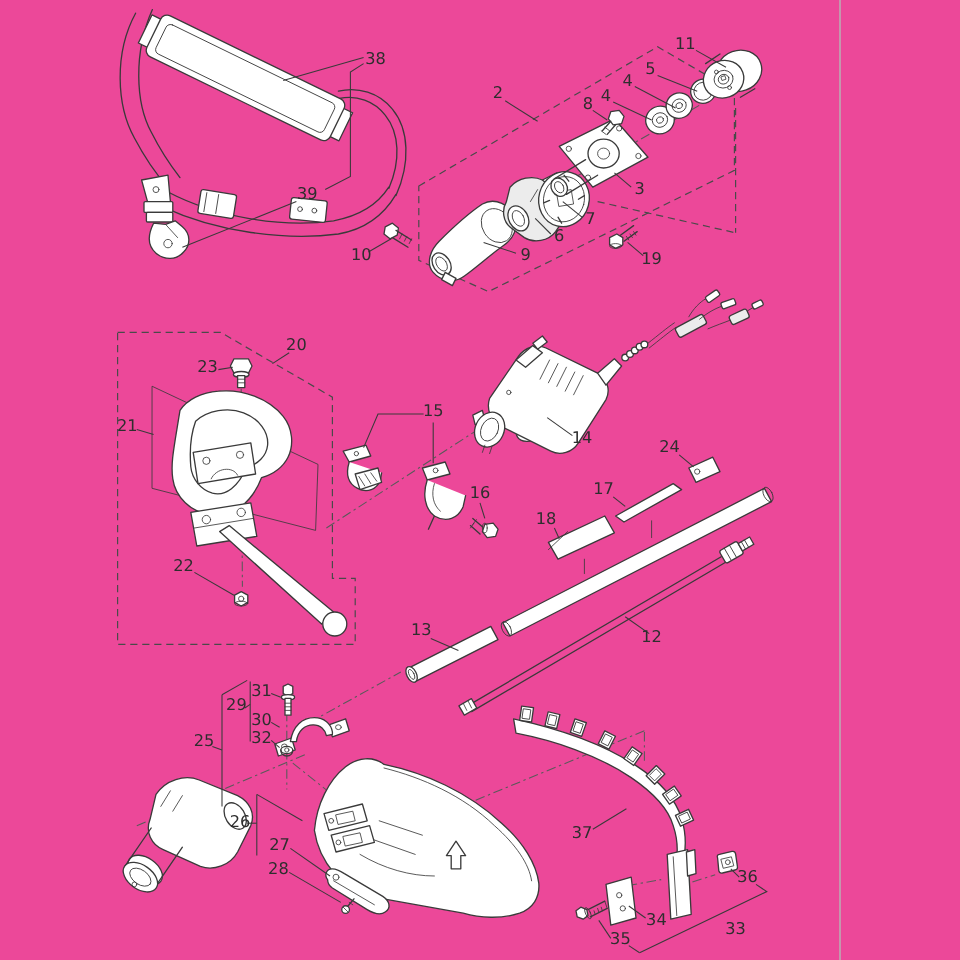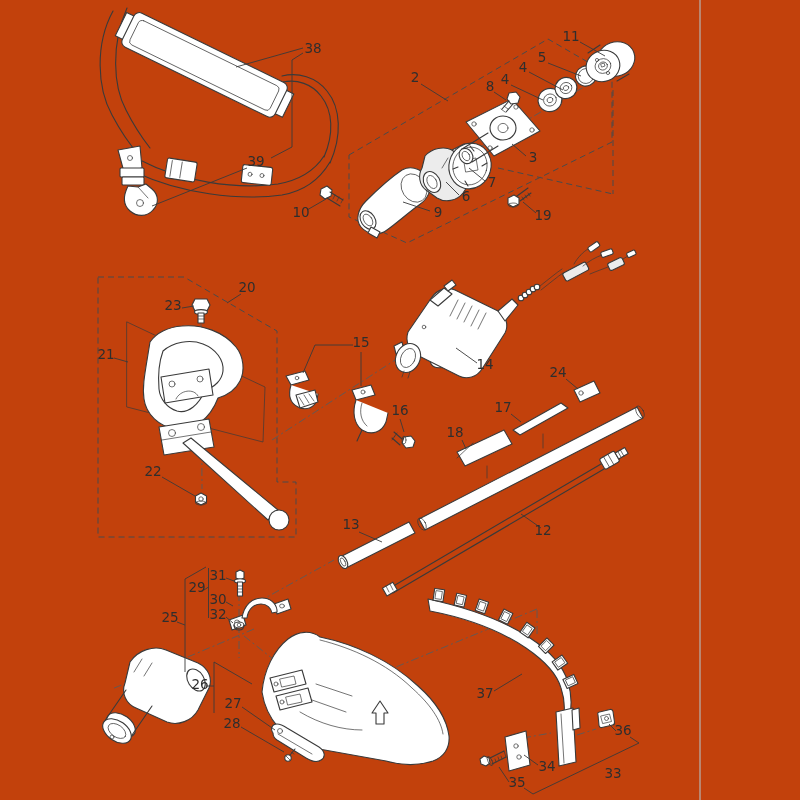--- a/index.html
+++ b/index.html
@@ -1,16 +1,16 @@
 <!DOCTYPE html>
 <html><head>
 <meta charset="utf-8">
 <style>
   html,body{margin:0;padding:0;background:#ffffff;}
-  .page{position:relative;width:800px;height:800px;background:#c2410c;overflow:hidden;
+  .page{position:relative;width:800px;height:800px;background:#ec4899;overflow:hidden;
         font-family:"DejaVu Sans","Liberation Sans",sans-serif;}
   svg{position:absolute;left:0;top:0;}
   svg text{font-family:"DejaVu Sans","Liberation Sans",sans-serif;font-size:13.5px;fill:#2e2e2e;}
   .p  {fill:#ffffff;stroke:#3a3a3a;stroke-width:1.1;stroke-linejoin:round;stroke-linecap:round;}
   .pn {fill:none;stroke:#3a3a3a;stroke-width:1.1;stroke-linejoin:round;stroke-linecap:round;}
   .tn {fill:none;stroke:#3a3a3a;stroke-width:0.7;stroke-linejoin:round;stroke-linecap:round;}
   .gry{fill:#ececec;stroke:#3a3a3a;stroke-width:1.1;stroke-linejoin:round;}
   .ld {fill:none;stroke:#3a3a3a;stroke-width:0.9;}
   .dsh{fill:none;stroke:#4a4a4a;stroke-width:1;stroke-dasharray:6 4;}
   .ddt{fill:none;stroke:#5a5a5a;stroke-width:0.9;stroke-dasharray:8 3 2 3;}

